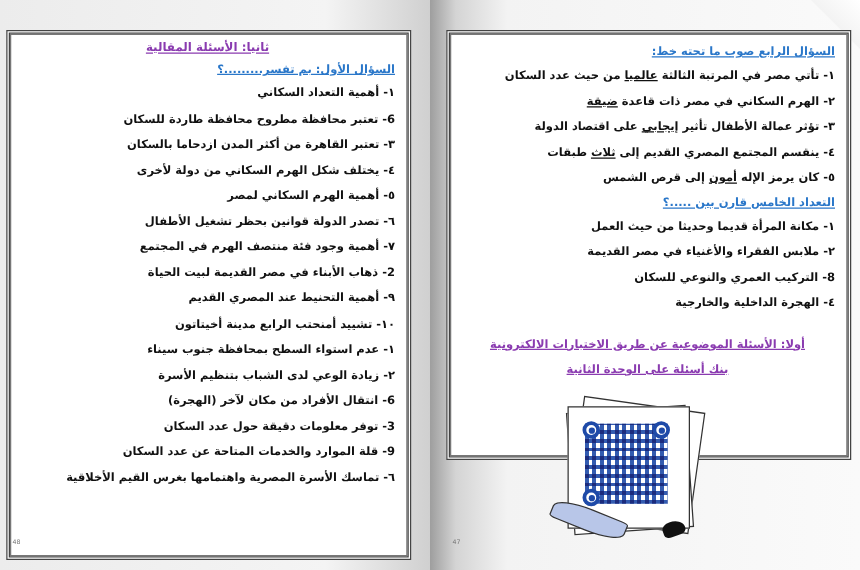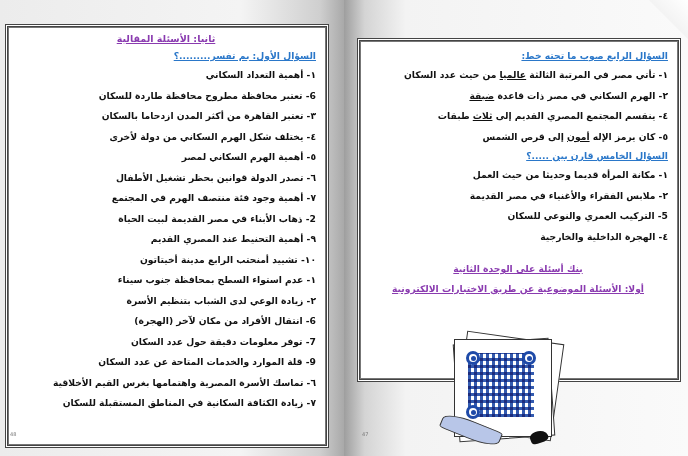--- a/index.html
+++ b/index.html
@@ -1,28 +1,28 @@
 <!DOCTYPE html>
 <html><head>
 <meta charset="utf-8">
 <style>
   html,body{margin:0;padding:0;}
   body{width:688px;height:456px;overflow:hidden;position:relative;
     background:#d9d9d9;font-family:"DejaVu Sans",sans-serif;}
   .page{position:absolute;top:0;height:456px;}
   .page-left{left:0;width:344px;
-    background:linear-gradient(90deg,#ececec 0%,#f4f4f4 70%,#cfcfcf 93%,#a9a9a9 100%);}
+    background:linear-gradient(90deg,#ececec 0%,#f4f4f4 70%,#cfcfcf 93%,#a9a9a9 100%);padding-left:28px;}
   .page-right{left:344px;width:344px;
     background:linear-gradient(90deg,#9e9e9e 0%,#d4d4d4 6%,#f3f3f3 18%,#fafafa 100%);}
   .curl{position:absolute;right:0;top:0;width:40px;height:40px;
     background:linear-gradient(225deg,#ffffff 0%,#f3f3f3 48%,transparent 50%);}
   .frame{position:absolute;border:3px double #444;box-shadow:0 0 0 1px #777 inset;
     background:#fff;direction:rtl;box-sizing:border-box;}
   .frame-left{left:5px;top:24px;width:324px;height:424px;padding:4px 10px 0 8px;}
-  .frame-right{left:13px;top:24px;width:324px;height:344px;padding:6px 10px 0 8px;margin-top:14px;}
+  .frame-right{left:13px;top:24px;width:324px;height:344px;padding:6px 10px 0 8px;}
   .line{font-size:9.2px;font-weight:bold;color:#111;height:20.5px;line-height:20.5px;
     white-space:nowrap;text-align:right;}
   .heading-purple{font-size:9.5px;font-weight:bold;color:#8a3bb0;text-decoration:underline;
     text-align:center;height:16px;line-height:16px;}
   .heading-blue{font-size:9.2px;font-weight:bold;color:#2a77c9;text-decoration:underline;
     height:18px;line-height:18px;text-align:right;}
   .u{text-decoration:underline;}
   .center-purple{font-size:9.2px;font-weight:bold;color:#8a3bb0;text-decoration:underline;
     text-align:center;height:20px;line-height:20px;}
   .page-num{position:absolute;font-size:5px;color:#777;direction:ltr;}
@@ -55,55 +55,57 @@
     <div class="line">٤- يختلف شكل الهرم السكاني من دولة لأخرى</div>
     <div class="line">٥- أهمية الهرم السكاني لمصر</div>
     <div class="line">٦- تصدر الدولة قوانين بحظر تشغيل الأطفال</div>
     <div class="line">٧- أهمية وجود فئة منتصف الهرم في المجتمع</div>
     <div class="line">2- ذهاب الأبناء في مصر القديمة لبيت الحياة</div>
     <div class="line">٩- أهمية التحنيط عند المصري القديم</div>
     <div class="line">١٠- تشييد أمنحتب الرابع مدينة أخيتاتون</div>
     <div class="line">١- عدم استواء السطح بمحافظة جنوب سيناء</div>
     <div class="line">٢- زيادة الوعي لدى الشباب بتنظيم الأسرة</div>
     <div class="line">6- انتقال الأفراد من مكان لآخر (الهجرة)</div>
-    <div class="line">7- توفر معلومات دقيقة حول عدد السكان</div>
+    <div class="line">3- توفر معلومات دقيقة حول عدد السكان</div>
     <div class="line">9- قلة الموارد والخدمات المتاحة عن عدد السكان</div>
     <div class="line">٦- تماسك الأسرة المصرية واهتمامها بغرس القيم الأخلاقية</div>
-    <div class="line">٧- زيادة الكثافة السكانية في المناطق المستقبلة للسكان</div>
   </div>
   <div class="page-num" style="left:10px;top:431px;">48</div>
 </div>
 
 <div class="page page-right">
   <div class="curl"></div>
   <div class="frame frame-right">
     <div class="heading-blue">السؤال الرابع صوب ما تحته خط:</div>
 
     <div class="line">
       <span>١- تأتي مصر في المرتبة الثالثة </span><span class="u">عالميا</span><span> من حيث عدد السكان</span>
     </div>
     <div class="line">
       <span>٢- الهرم السكاني في مصر ذات قاعدة </span><span class="u">ضيقة</span><span></span>
     </div>
     <div class="line">
+      <span>٣- تؤثر عمالة الأطفال تأثير </span><span class="u">إيجابي</span><span> على اقتصاد الدولة</span>
+    </div>
+    <div class="line">
       <span>٤- ينقسم المجتمع المصري القديم إلى </span><span class="u">ثلاث</span><span> طبقات</span>
     </div>
     <div class="line">
       <span>٥- كان يرمز الإله </span><span class="u">أمون</span><span> إلى قرص الشمس</span>
     </div>
 
-    <div class="heading-blue">السؤال الخامس قارن بين .....؟</div>
+    <div class="heading-blue">التعداد الخامس قارن بين .....؟</div>
     <div class="line">١- مكانة المرأة قديما وحديثا من حيث العمل</div>
     <div class="line">٢- ملابس الفقراء والأغنياء في مصر القديمة</div>
-    <div class="line">5- التركيب العمري والنوعي للسكان</div>
+    <div class="line">8- التركيب العمري والنوعي للسكان</div>
     <div class="line">٤- الهجرة الداخلية والخارجية</div>
 
     <div style="height:12px;"></div>
+    <div class="center-purple">أولا: الأسئلة الموضوعية عن طريق الاختبارات الالكترونية</div>
     <div class="center-purple">بنك أسئلة على الوحدة الثانية</div>
-    <div class="center-purple">أولا: الأسئلة الموضوعية عن طريق الاختبارات الالكترونية</div>
 
     <div class="qr-wrap" style="direction:ltr;">
       <div class="paper" style="left:30px;top:4px;width:96px;height:96px;transform:rotate(8deg);"></div>
       <div class="paper" style="left:26px;top:8px;width:94px;height:96px;transform:rotate(-4deg);"></div>
       <div class="paper" style="left:24px;top:6px;width:96px;height:96px;"></div>
       <div class="qr"></div>
       <div class="finder" style="left:36px;top:18px;"></div>
       <div class="finder" style="left:92px;top:18px;"></div>
       <div class="finder" style="left:36px;top:72px;"></div>
       <div class="quill"></div>

